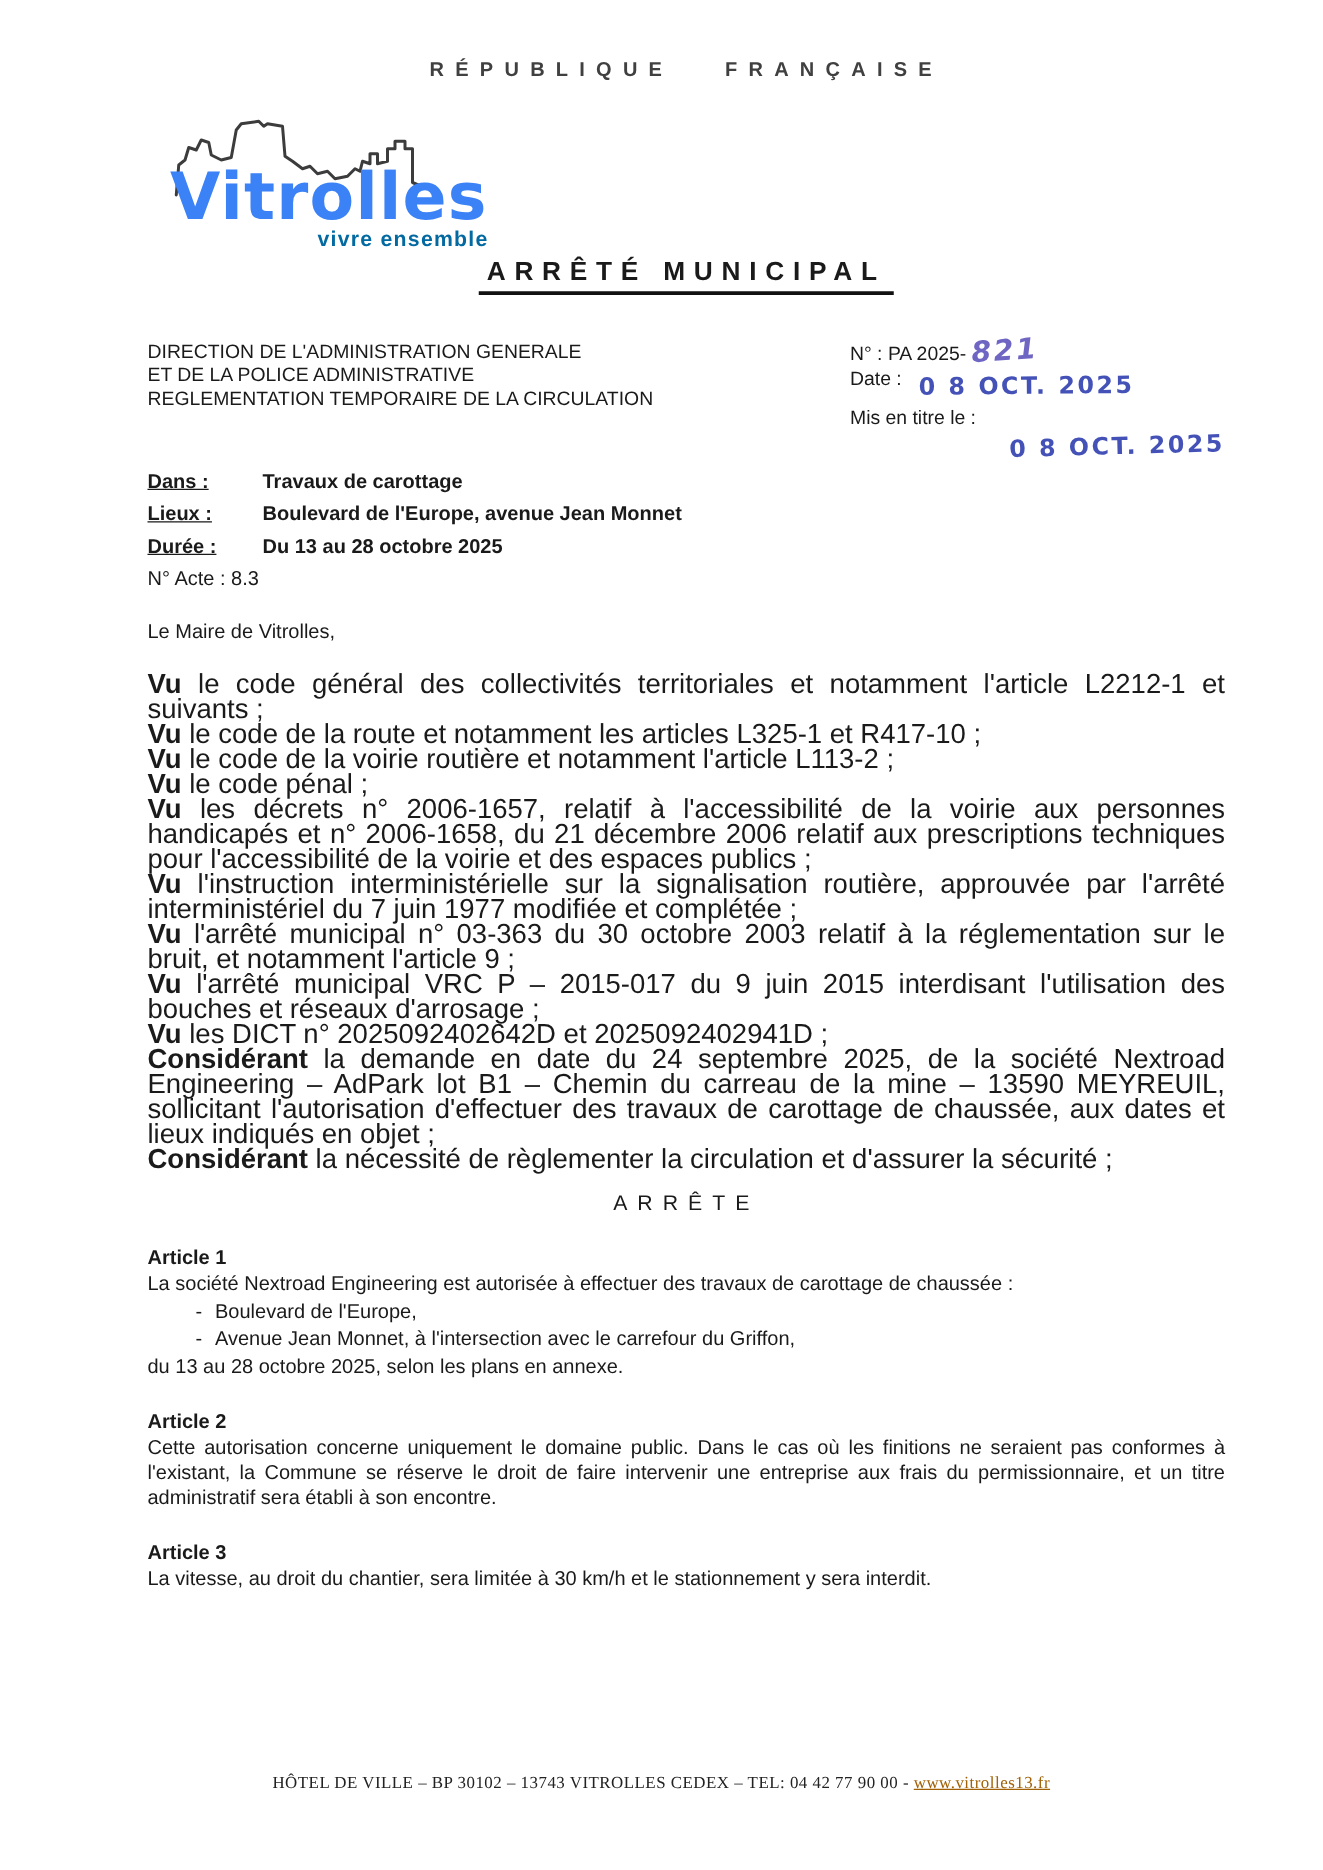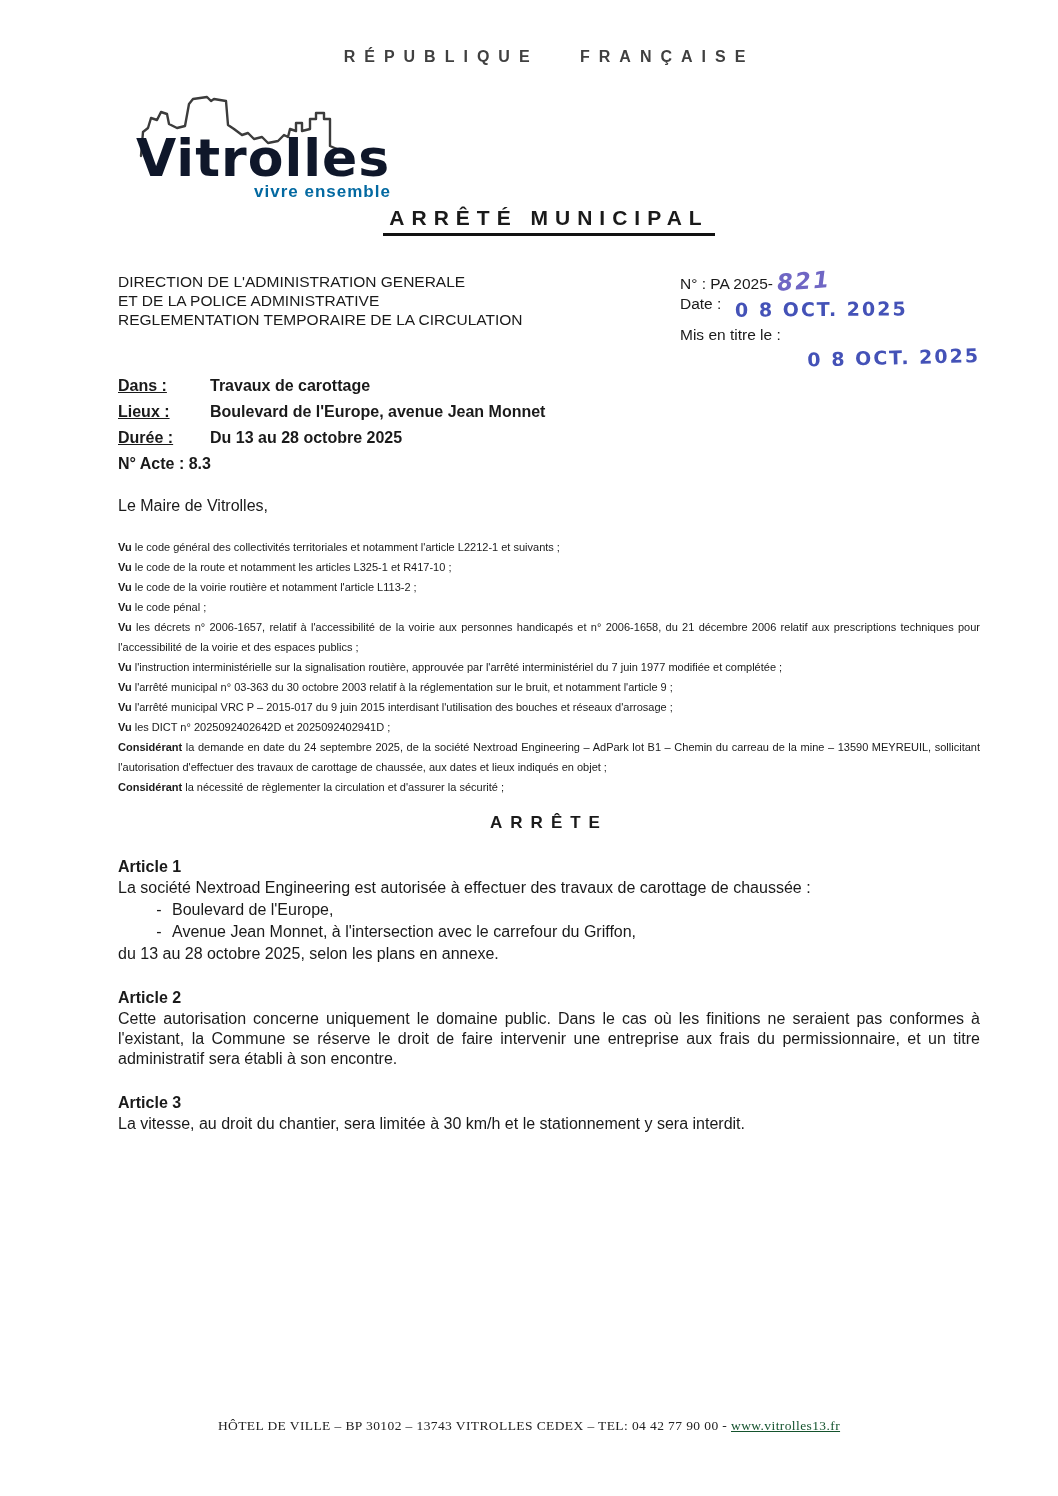--- a/index.html
+++ b/index.html
@@ -47,59 +47,59 @@
   .stamp-date{position:relative;top:7px;margin-left:14px;transform:rotate(-.5deg);}
   .online-label{margin-top:12px;}
   .stamp-online{display:block;text-align:right;margin-top:6px;transform:rotate(-1.5deg);}
 
   
   .meta{margin-top:4px;font-size:16px;line-height:26px;}
   .meta-row .lbl{
     display:inline-block;width:92px;font-weight:700;text-decoration:underline;
   }
   .meta-row .val{font-weight:700;}
-  .acte{font-weight:700;}
+  .acte{font-weight:400;}
 
   
   .opening{margin-top:20px;font-size:16px;}
-  .recitals{margin-top:22px;font-size:11px;line-height:20px;text-align:justify;}
+  .recitals{margin-top:22px;font-size:22px;line-height:20px;text-align:justify;}
   .recitals p{margin:0;}
   .lead{font-weight:700;}
   .decision-heading{
-    text-align:center;margin-top:16px;font-size:17px;font-weight:700;
+    text-align:center;margin-top:16px;font-size:17px;font-weight:400;
     letter-spacing:8px;word-spacing:6px;
   }
   .article{margin-top:24px;font-size:16px;line-height:20px;text-align:justify;}
   .article .a-title{font-weight:700;margin:0 0 1px 0;}
   .article p{margin:0;}
   .bullets{margin:2px 0;}
   .bullet{display:flex;margin:2px 0;}
   .bullet .dash{width:26px;text-align:center;margin-left:28px;}
   .bullet .b-text{flex:1;}
 
   
   .footer{
     position:absolute;left:0;right:0;bottom:62px;text-align:center;
     font-family:"Liberation Serif",serif;font-size:13.5px;letter-spacing:.4px;
     color:#222;
   }
-  .footer-link{color:#14532d;text-decoration:underline;cursor:pointer;}
+  .footer-link{color:#a16207;text-decoration:underline;cursor:pointer;}
 </style>
 </head>
 <body>
 
 <div class="page">
 
   <div class="republique">RÉPUBLIQUE  FRANÇAISE</div>
 
   <div class="logo-wrap">
     <svg class="skyline" width="230" height="72" viewBox="0 0 230 72">
       <path d="M3,68 L5,44 L10,40 L13,30 L19,32 L23,24 L29,26 L31,36 L39,40 L47,38 L51,16 L55,11 L69,9 L73,13 L76,11 L88,13 L90,37 L96,41 L104,47 L110,45 L116,51 L124,49 L130,55 L140,53 L146,47 L150,49 L152,41 L158,43 L158,35 L164,35 L164,43 L172,41 L172,31 L178,31 L178,25 L186,25 L186,31 L192,31 L192,58 L199,61" fill="none" stroke="#3c3c3c" stroke-width="2.4" stroke-linejoin="round" stroke-linecap="round"></path>
     </svg>
-    <div class="wordmark" style="color:#0f172a;">Vitrolles</div>
+    <div class="wordmark" style="color:#3b82f6;">Vitrolles</div>
     <div class="tagline">vivre ensemble</div>
   </div>
 
   <div class="doc-title-row">
     <span class="doc-title">ARRÊTÉ MUNICIPAL</span>
   </div>
 
   <div class="dir-ref">
     <div class="direction">
       <div>DIRECTION DE L'ADMINISTRATION GENERALE</div>

